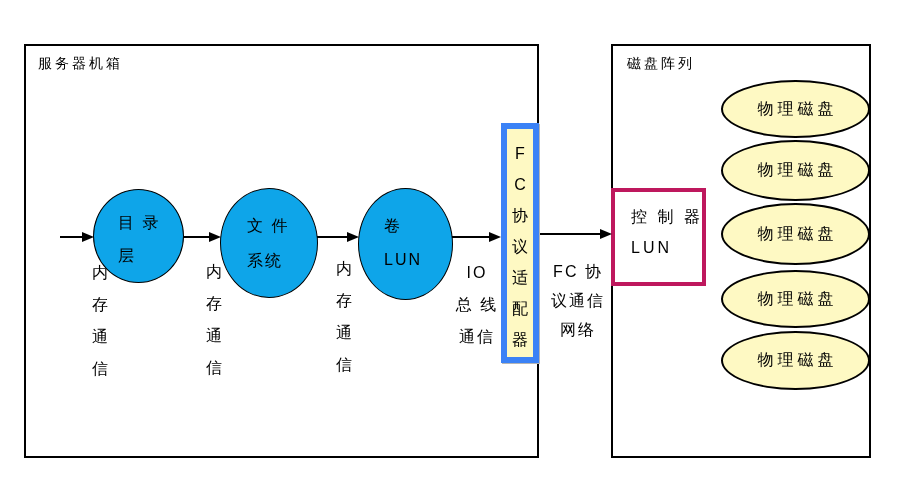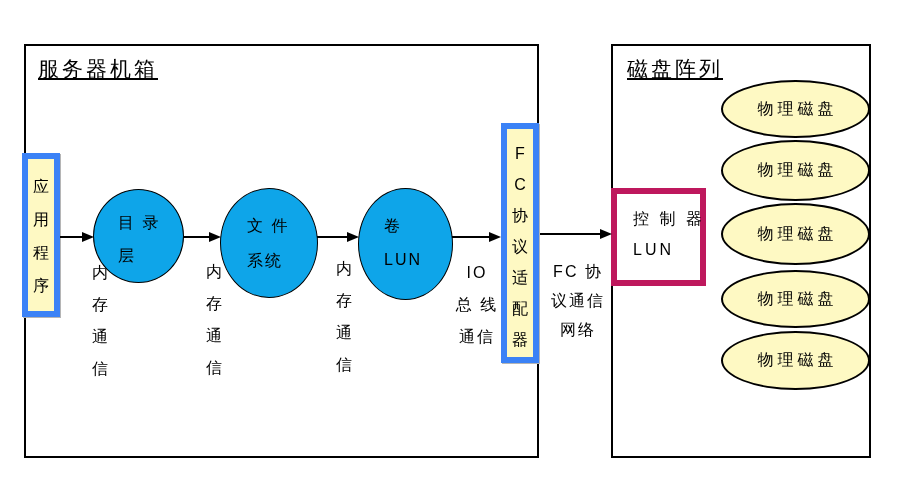--- a/index.html
+++ b/index.html
@@ -5,34 +5,34 @@
   html,body{margin:0;padding:0;background:#ffffff;}
   .canvas{
     position:relative;width:923px;height:479px;background:#ffffff;overflow:hidden;
     font-family:"Liberation Sans","DejaVu Sans",sans-serif;color:#000;
     font-size:16px;
   }
   
   .bigbox{position:absolute;border:2px solid #000;background:#fff;box-sizing:border-box;}
   #server-box{left:24px;top:44px;width:515px;height:414px;}
   #disk-box{left:611px;top:44px;width:260px;height:414px;}
-  .btitle{position:absolute;letter-spacing:3px;white-space:nowrap;font-size:21px;text-decoration:underline;}
+  .btitle{position:absolute;letter-spacing:3px;white-space:nowrap;font-size:14px;}
   #server-title{left:38px;top:55px;}
   #disk-title{left:627px;top:55px;}
 
   .thinbox{position:absolute;border:6px solid #3b82f6;background:#fef9c3;box-sizing:border-box;
            box-shadow:1px 1px 0 0 #b5b5b5;}
   #app-box{left:22px;top:153px;width:38px;height:164px;}
   #fc-box{left:501px;top:123px;width:38px;height:240px;}
   .vwrap{width:17px;margin:0 auto;word-break:break-all;text-align:center;}
   #app-box .vwrap{margin-top:11px;line-height:33px;}
   #fc-box .vwrap{margin-top:9px;line-height:31px;}
 
   #ctrl-box{position:absolute;left:611px;top:188px;width:95px;height:98px;
-            border:6px solid #be185d;background:#fff;box-sizing:border-box;}
+            border:4px solid #be185d;background:#fff;box-sizing:border-box;}
   #ctrl-box .ctext{position:absolute;left:16px;top:9px;line-height:31px;
                    letter-spacing:3px;white-space:nowrap;}
 
   
   .circle{position:absolute;border:1px solid #000;border-radius:50%;background:#0ea5e9;box-sizing:border-box;}
   #dir-circle{left:93px;top:189px;width:91px;height:94px;}
   #fs-circle{left:220px;top:188px;width:98px;height:110px;}
   #vol-circle{left:358px;top:188px;width:95px;height:112px;}
   .ctext{letter-spacing:2px;}
   #dir-circle .ctext{position:absolute;left:24px;top:16px;line-height:33px;white-space:nowrap;}
@@ -72,23 +72,20 @@
 <body>
 
 <div class="canvas">
 
   <div class="bigbox" id="server-box"></div>
   <div class="btitle" id="server-title">服务器机箱</div>
 
   <div class="bigbox" id="disk-box"></div>
   <div class="btitle" id="disk-title">磁盘阵列</div>
 
-  <div class="thinbox" id="app-box">
-    <div class="vwrap">应用程序</div>
-  </div>
 
   <div class="circle" id="dir-circle">
     <div class="ctext">
         <div>目 录</div>
         <div>层</div>
       </div>
   </div>
 
   <div class="circle" id="fs-circle">
     <div class="ctext">

